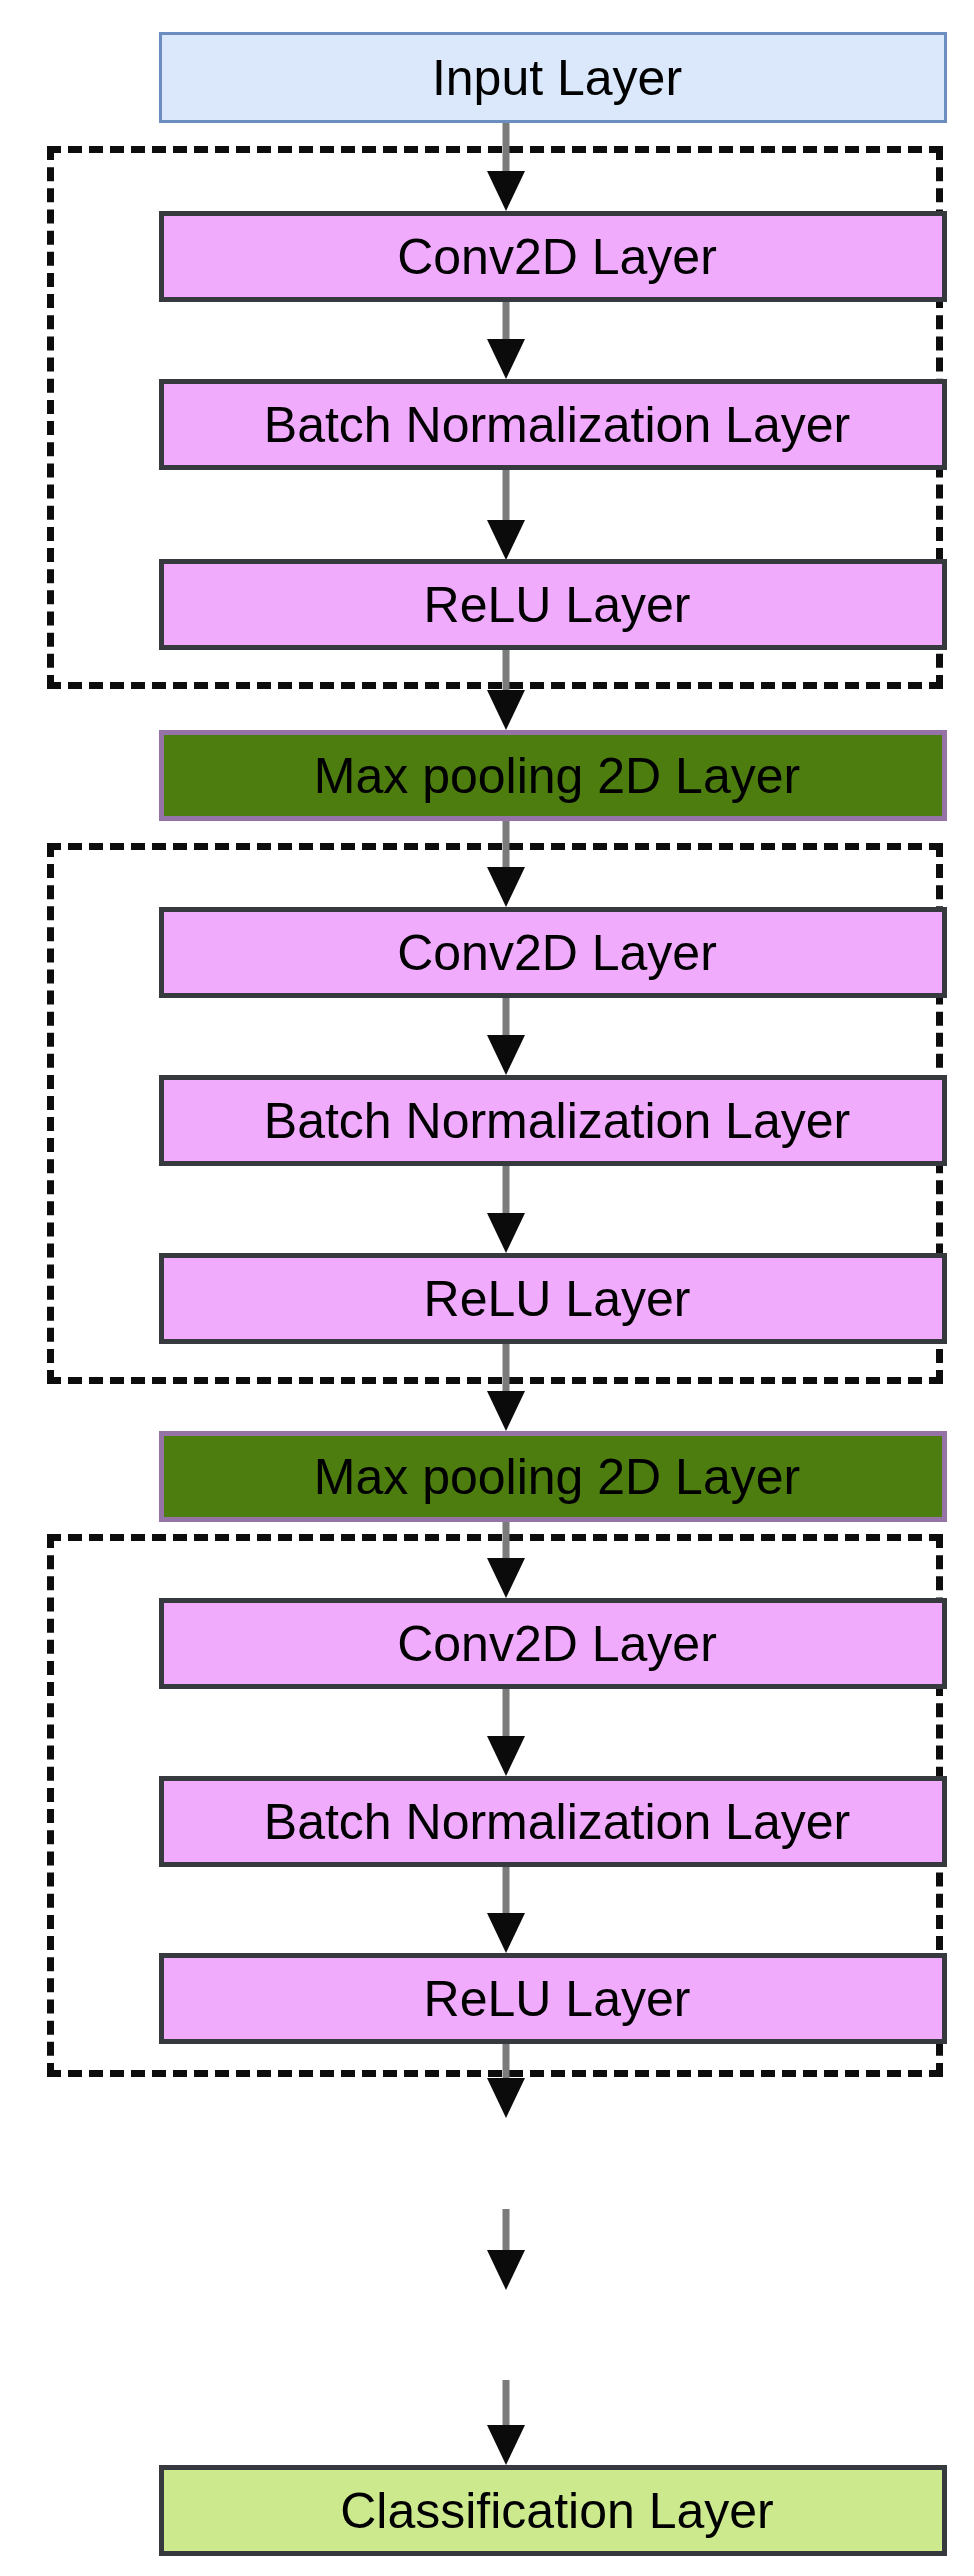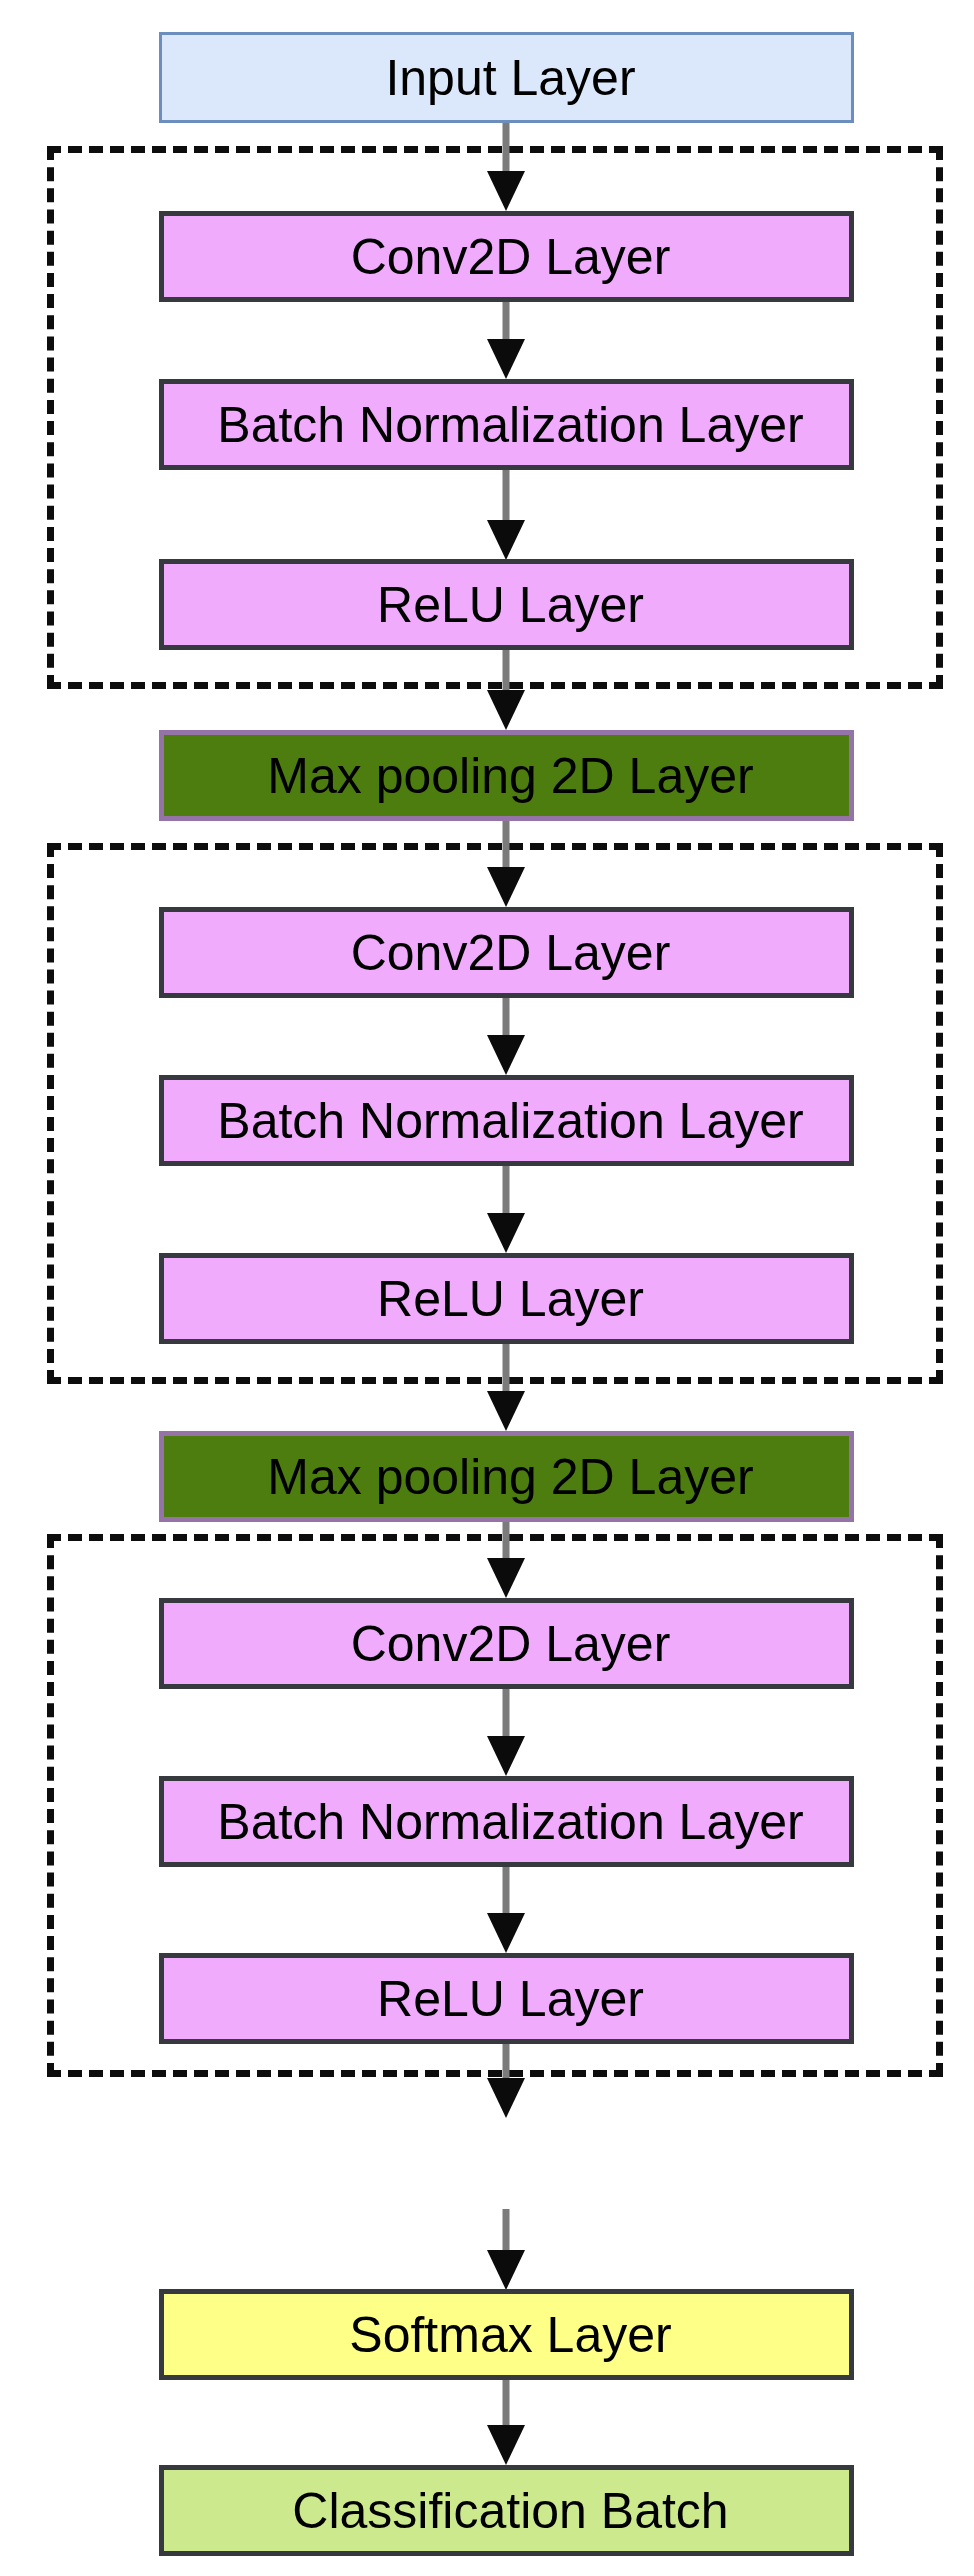--- a/index.html
+++ b/index.html
@@ -8,21 +8,21 @@
     width: 974px;
     height: 2576px;
     background: #ffffff;
     font-family: "Liberation Sans", sans-serif;
     overflow: hidden;
   }
   
   .node {
     position: absolute;
     left: 159px;
-    width: 695px;
+    width: 788px;
     height: 91px;
     box-sizing: border-box;
     display: flex;
     align-items: center;
     justify-content: center;
     font-size: 50px;
     line-height: 1;
     color: #000000;
     z-index: 3;
     text-align: center;
@@ -170,21 +170,18 @@
   </div>
   <div class="node conv" style="top:1598px">
     <span>Conv2D Layer</span>
   </div>
   <div class="node conv" style="top:1776px">
     <span>Batch Normalization Layer</span>
   </div>
   <div class="node conv" style="top:1953px">
     <span>ReLU Layer</span>
   </div>
-  <div class="node softmax" style="top:2289px">
-    <span>Softmax Layer</span>
-  </div>
   <div class="node classification" style="top:2465px">
-    <span>Classification Batch</span>
+    <span>Classification Layer</span>
   </div>
 
 </div>
 
 
 </body></html>

